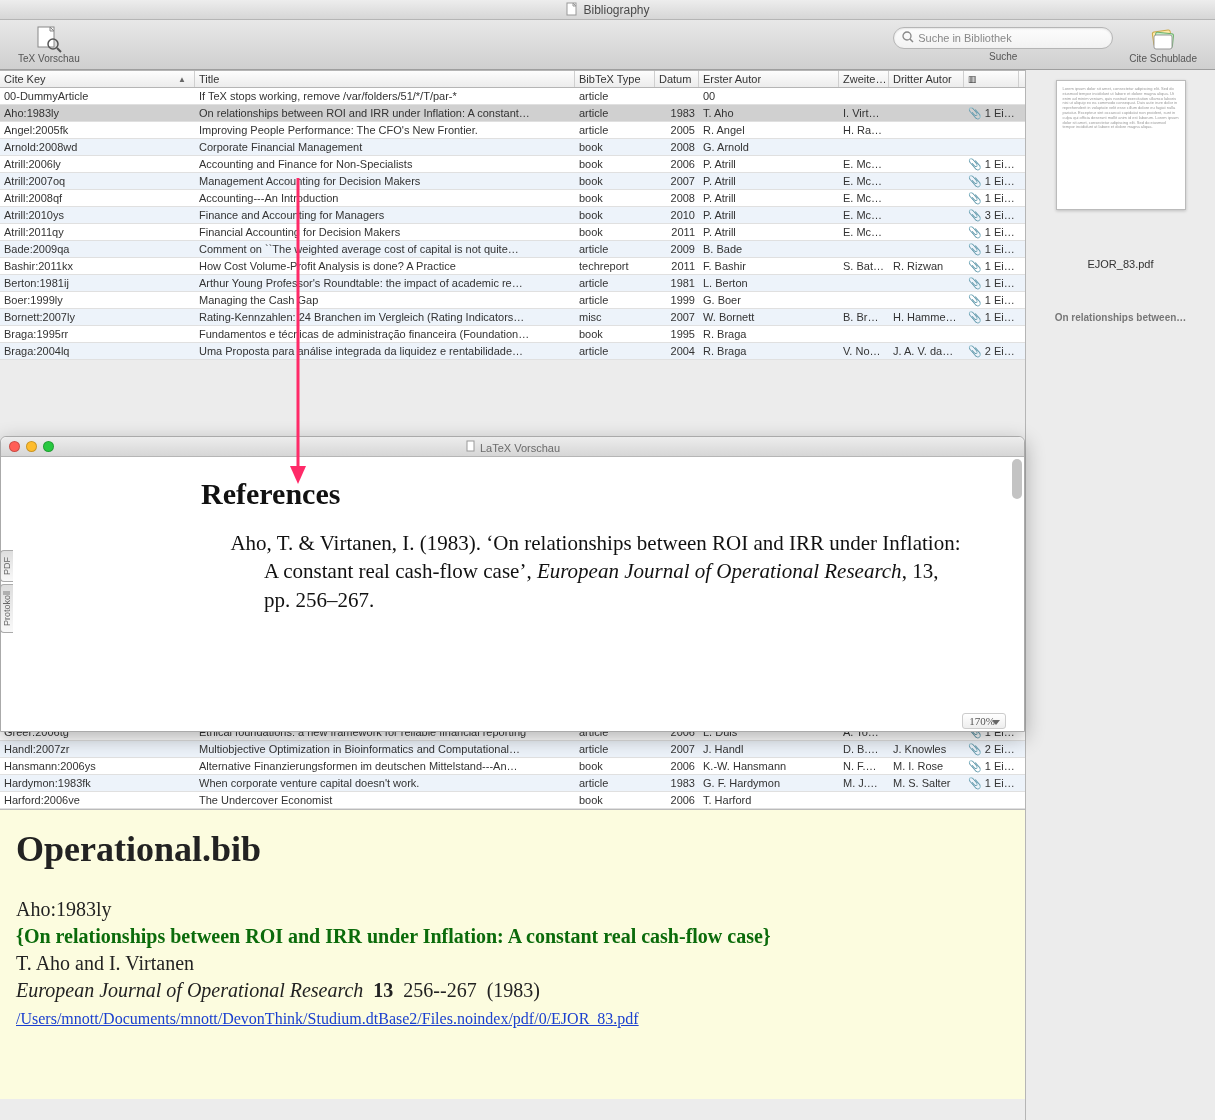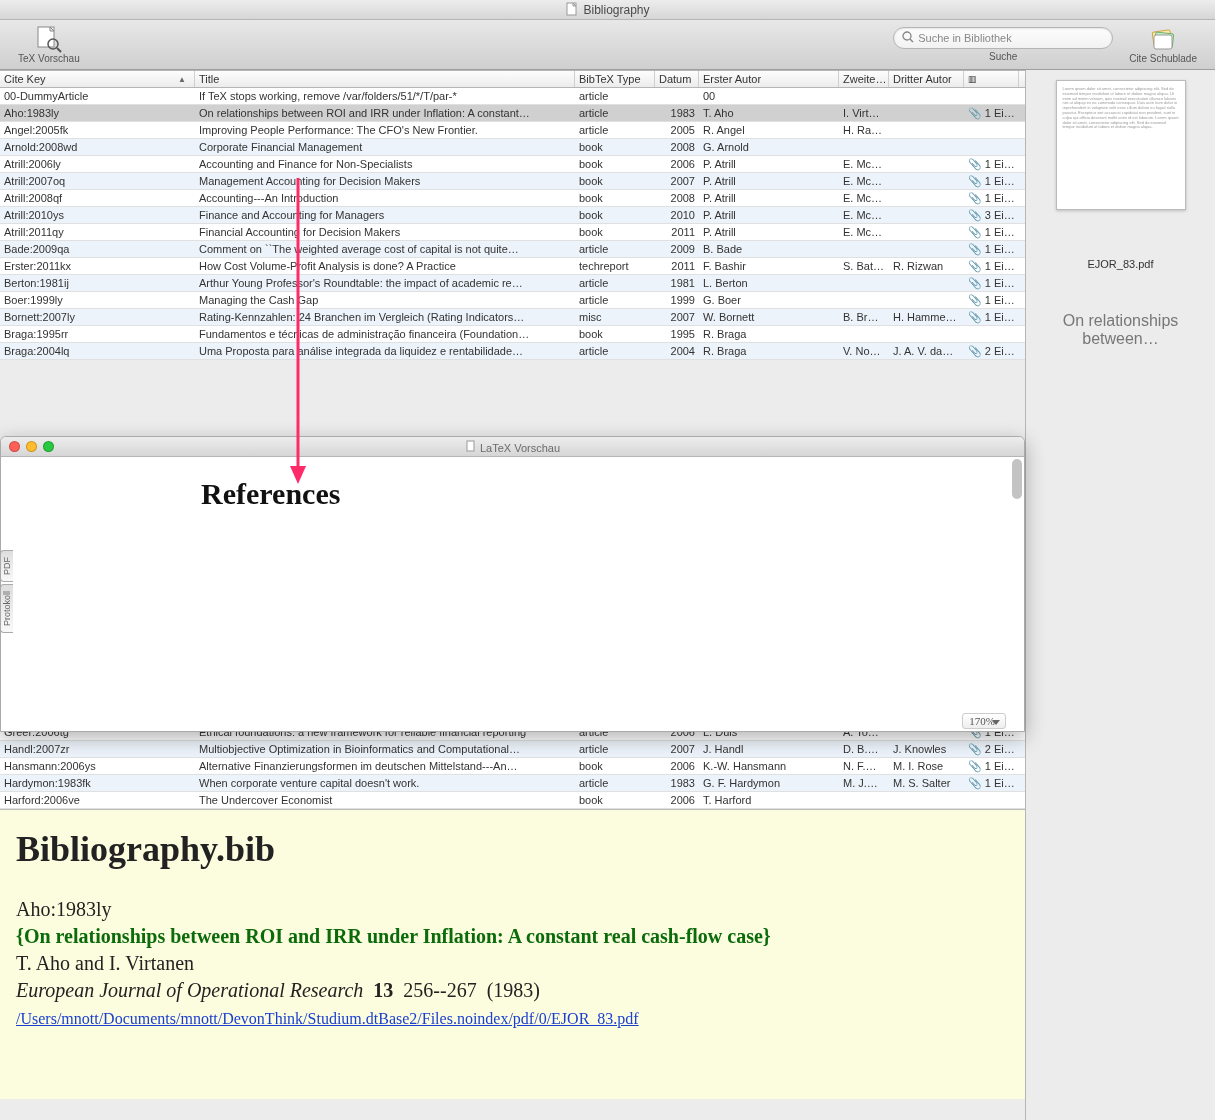--- a/index.html
+++ b/index.html
@@ -227,21 +227,21 @@
   .right .pdf-thumb {
     width: 130px; height: 130px;
     background:#fff; border:1px solid #bbb;
     box-shadow: 0 1px 3px rgba(0,0,0,0.2);
     margin-bottom: 6px;
     padding: 6px;
     font-size: 4px; color:#999; line-height:1.2;
     overflow:hidden;
   }
   .right .pdf-name { font-size: 11px; color:#333; text-align:center; }
-  .right .pdf-sub  { font-size: 16px; color:#777; text-align:center; }
+  .right .pdf-sub  { font-size: 10px; color:#777; text-align:center;font-weight:bold; }
 </style>
 </head>
 <body>
 
 <div class="titlebar">
   <span class="doc-icon">
     <svg viewBox="0 0 14 14" width="14" height="14">
         <rect x="2" y="1" width="9" height="12" fill="#fff" stroke="#999"></rect>
         <polyline points="8,1 11,4 8,4 8,1" fill="#eee" stroke="#999"></polyline>
       </svg>
@@ -399,21 +399,21 @@
           <div class="cell c-key">Bade:2009qa</div>
           <div class="cell c-title">Comment on ``The weighted average cost of capital is not quite…</div>
           <div class="cell c-type">article</div>
           <div class="cell c-date">2009</div>
           <div class="cell c-a1">B. Bade</div>
           <div class="cell c-a2"></div>
           <div class="cell c-a3"></div>
           <div class="cell c-att">📎 1 Ei…</div>
         </div>
         <div class="trow">
-          <div class="cell c-key">Erster:2011kx</div>
+          <div class="cell c-key">Bashir:2011kx</div>
           <div class="cell c-title">How Cost Volume-Profit Analysis is done? A Practice</div>
           <div class="cell c-type">techreport</div>
           <div class="cell c-date">2011</div>
           <div class="cell c-a1">F. Bashir</div>
           <div class="cell c-a2">S. Bat…</div>
           <div class="cell c-a3">R. Rizwan</div>
           <div class="cell c-att">📎 1 Ei…</div>
         </div>
         <div class="trow alt">
           <div class="cell c-key">Berton:1981ij</div>
@@ -476,20 +476,23 @@
         </div>
         <span class="wtitle">
           <span><svg width="12" height="12" viewBox="0 0 12 12">
                 <rect x="2" y="1" width="7" height="10" fill="#fff" stroke="#999"></rect>
               </svg></span>
           <span>LaTeX Vorschau</span>
         </span>
       </div>
       <div class="latex-body">
         <h2>References</h2>
+        <p>
+          <span>Aho, T. &amp; Virtanen, I. (1983). ‘On relationships between ROI and IRR under Inflation: A constant real cash-flow case’, </span><span class="ital">European Journal of Operational Research</span><span>, 13, pp. 256–267.</span>
+        </p>
         <div class="latex-zoom">170%</div>
       </div>
       <div class="vscroll-stub"></div>
     </div>
     <div class="side-tab">
       <div class="tab">PDF</div>
       <div class="tab">Protokoll</div>
     </div>
 
     <svg class="arrow-overlay" width="20" height="306">
@@ -584,21 +587,21 @@
           <div class="cell c-type">book</div>
           <div class="cell c-date">2006</div>
           <div class="cell c-a1">T. Harford</div>
           <div class="cell c-a2"></div>
           <div class="cell c-a3"></div>
           <div class="cell c-att"></div>
         </div>
       </div>
 
     <div class="bib-detail">
-      <h1>Bibliography.bib</h1>
+      <h1>Operational.bib</h1>
       <div class="cite-key">Aho:1983ly</div>
       <div class="bib-title">{On relationships between ROI and IRR under Inflation: A constant real cash-flow case}</div>
       <div class="authors">T. Aho and I. Virtanen</div>
       <div class="journal-line">
         <span class="j">European Journal of Operational Research</span>&nbsp;&nbsp;<span class="vol">13</span>&nbsp;&nbsp;<span>256--267</span>&nbsp;&nbsp;<span>(1983)</span>
       </div>
       <a href="#" class="path">/Users/mnott/Documents/mnott/DevonThink/Studium.dtBase2/Files.noindex/pdf/0/EJOR_83.pdf</a>
     </div>
   </div>
 

